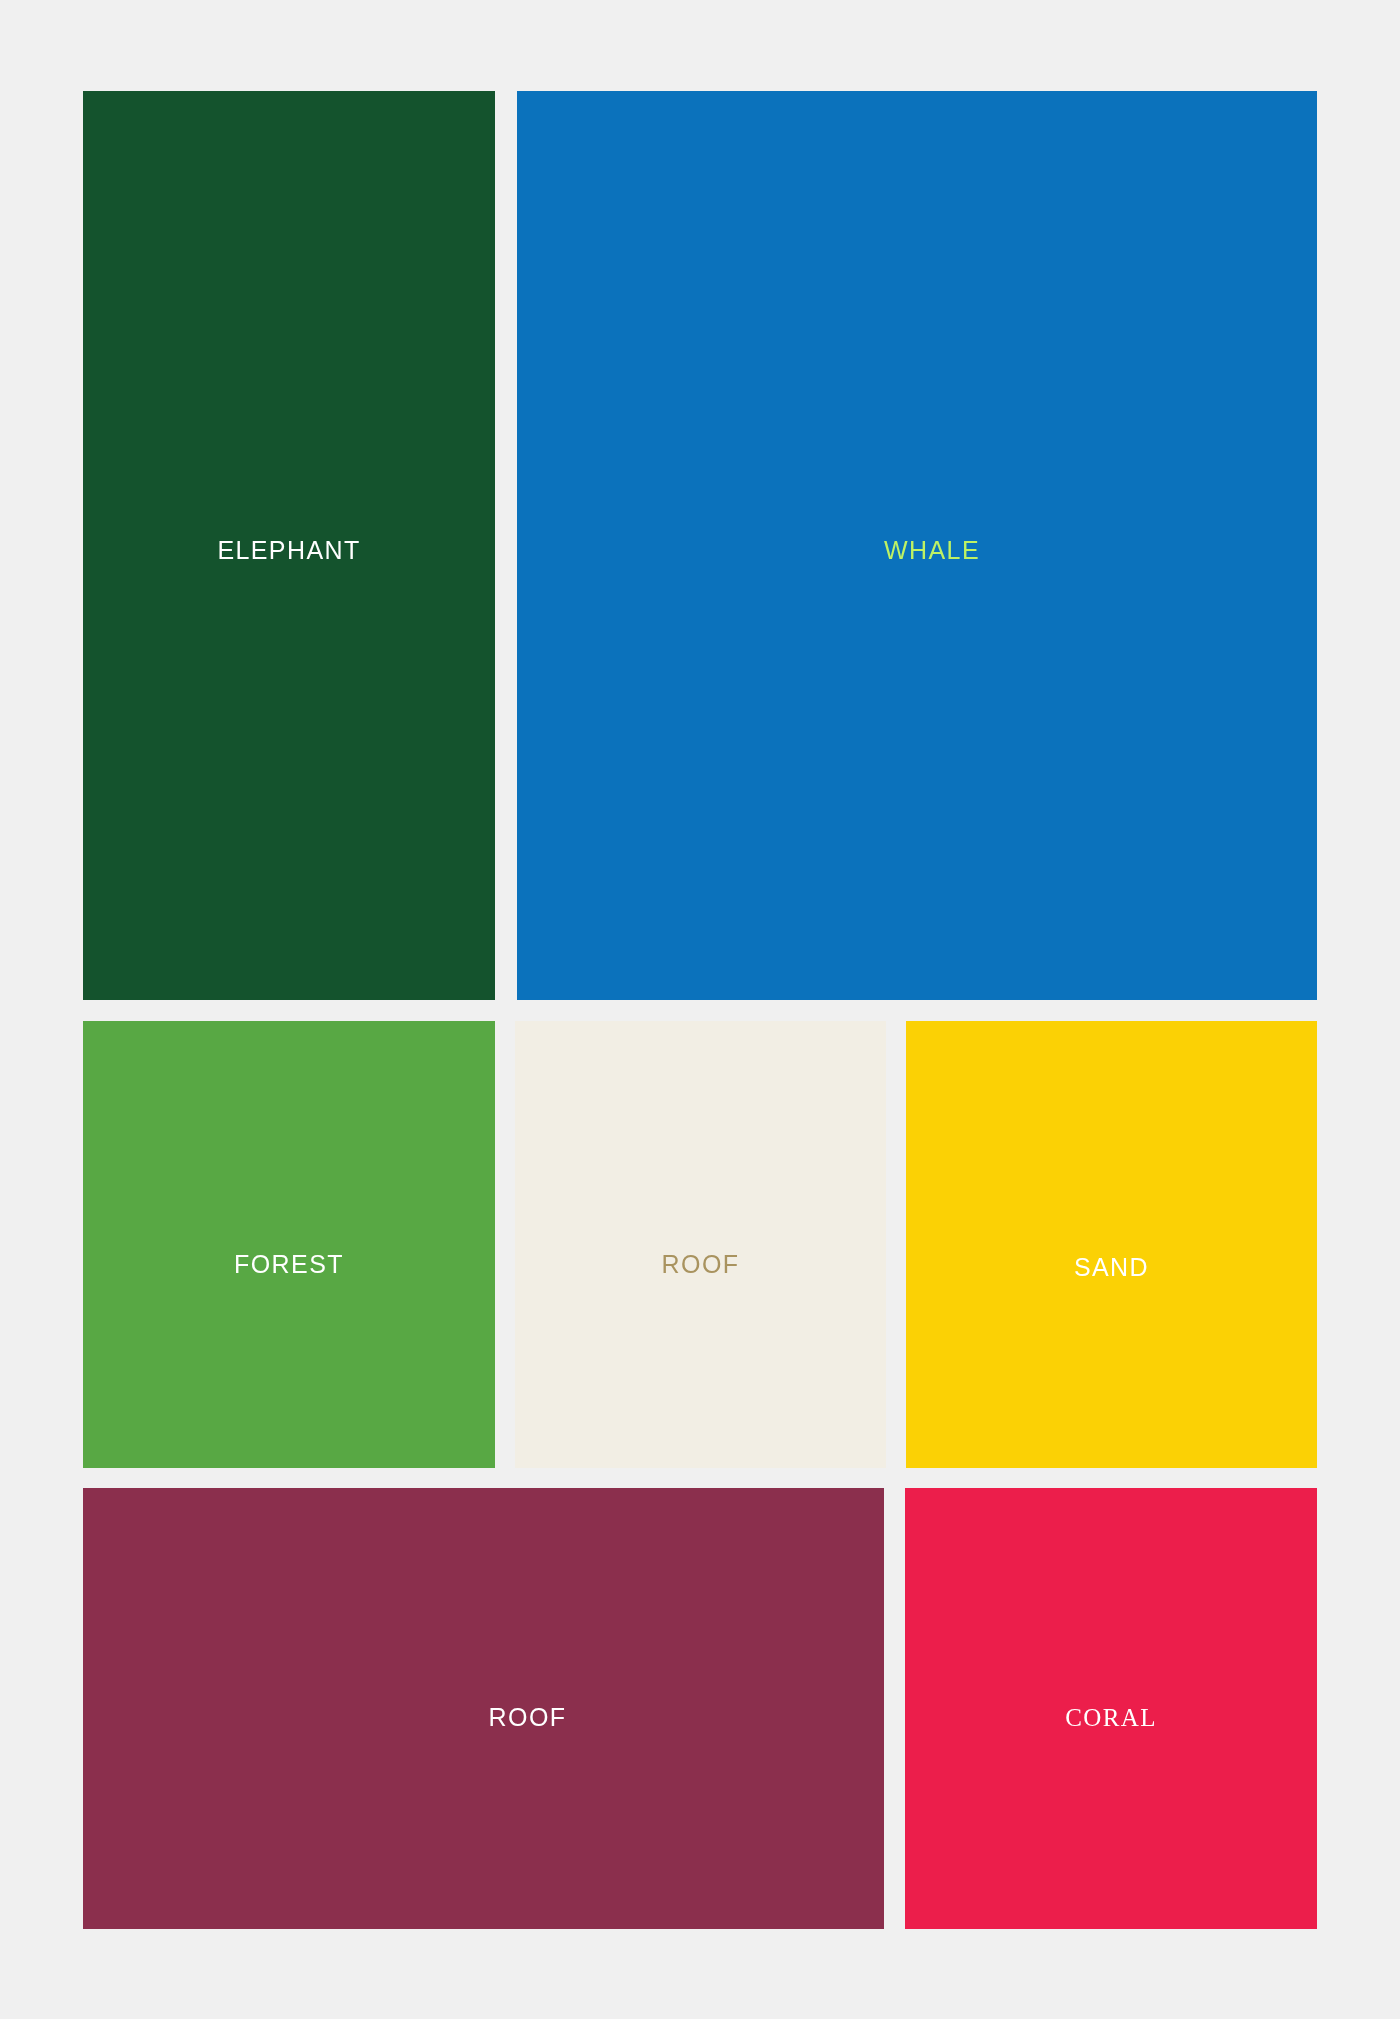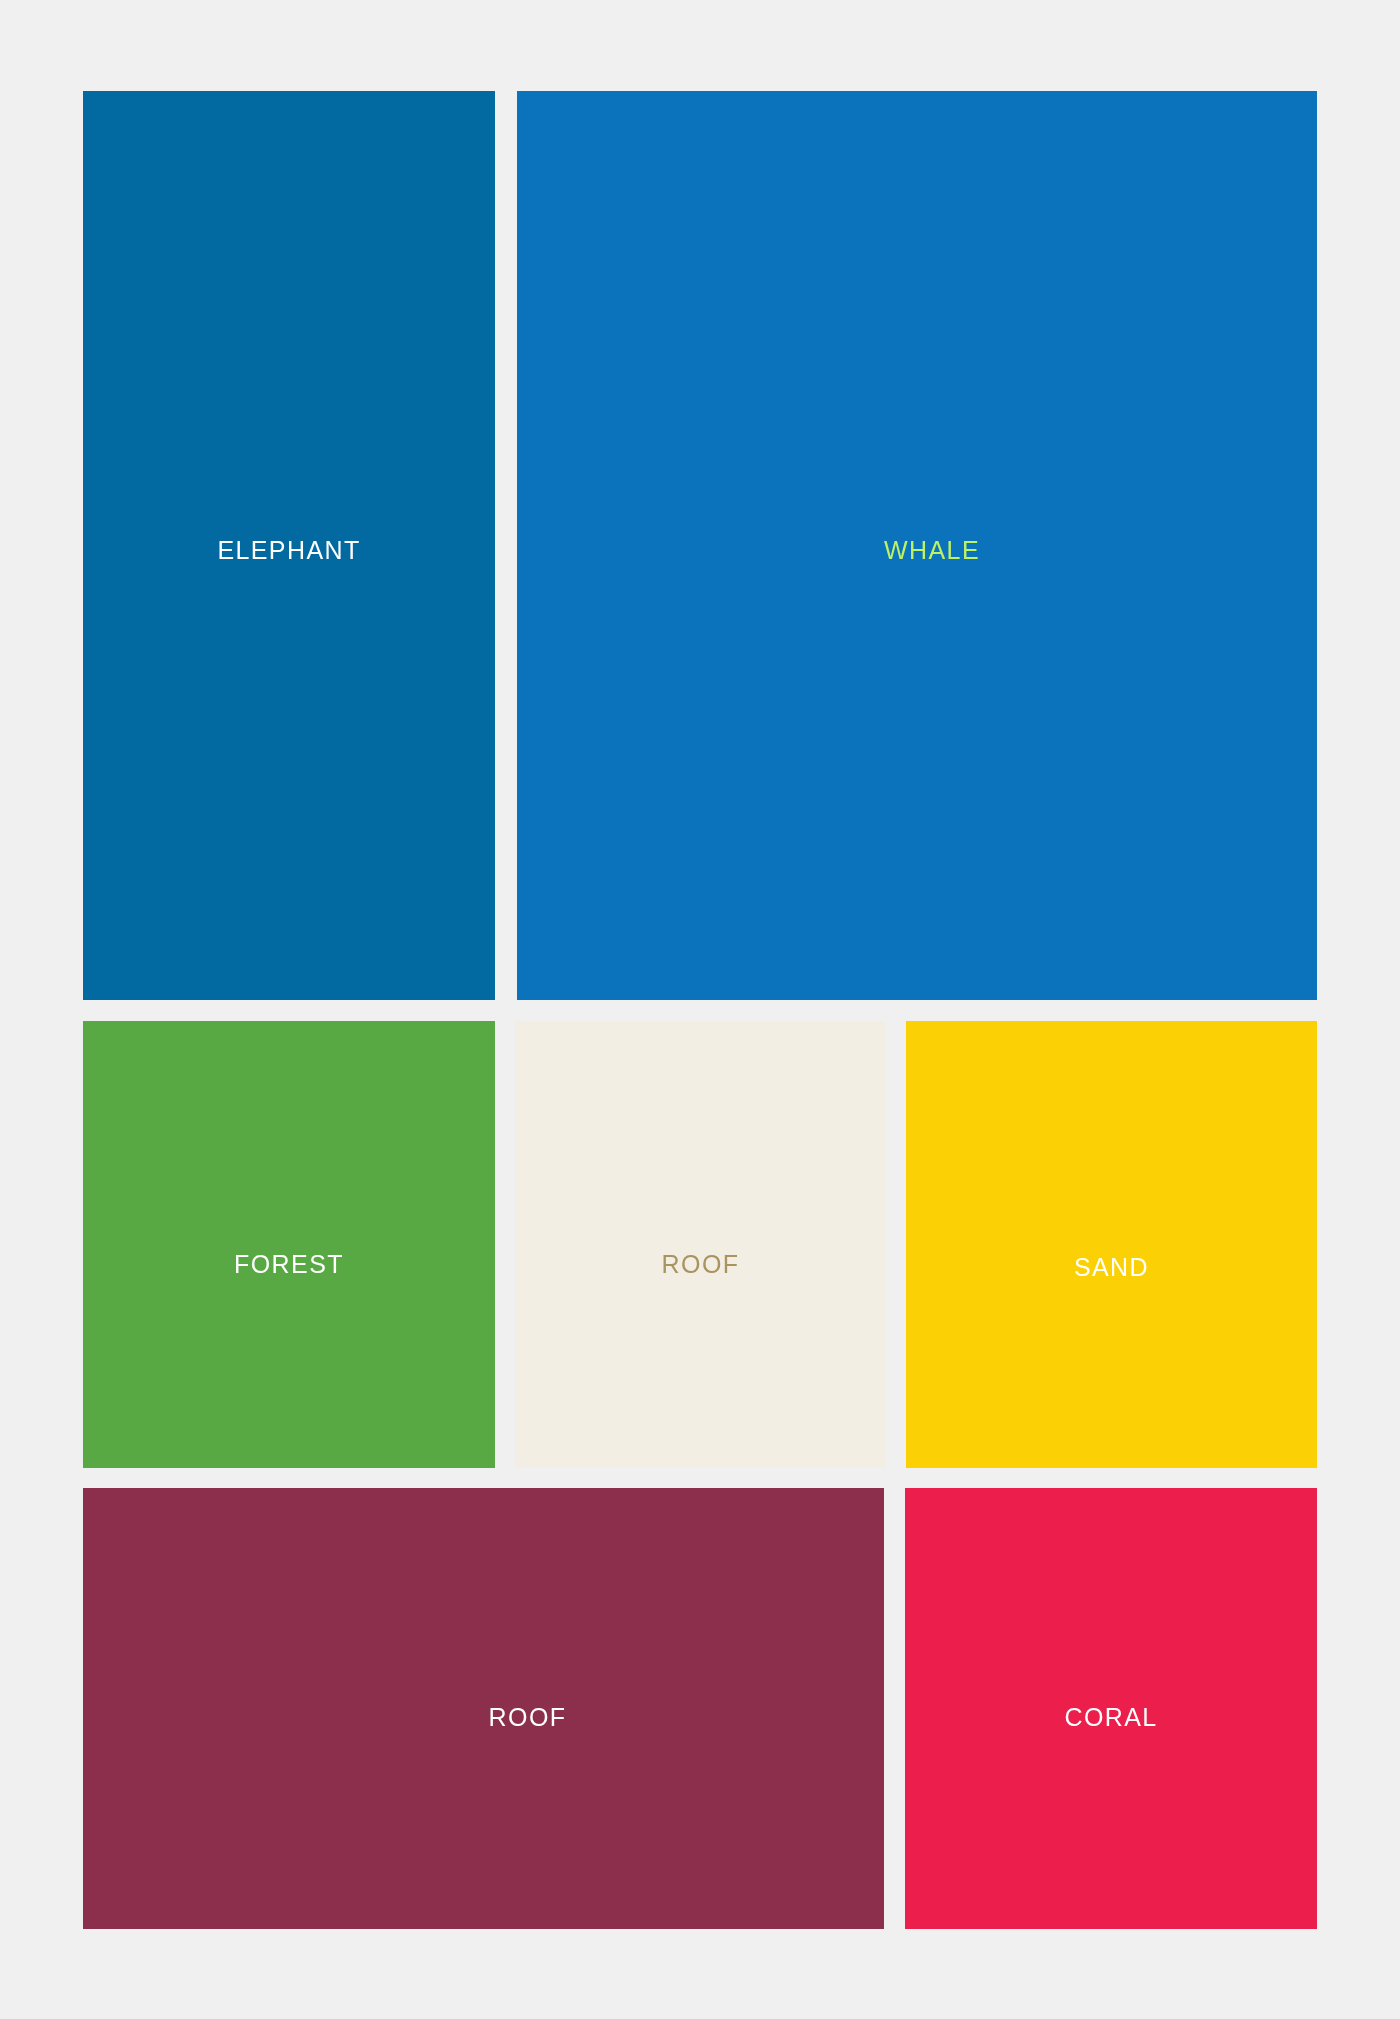--- a/index.html
+++ b/index.html
@@ -69,21 +69,21 @@
   #swatch-coral { width: 412px; height: 100%; }
   #row-base .swatch-label { top: 49.3%; }
 </style>
 </head>
 <body style="background: rgb(240, 240, 240);">
 
 <div id="palette-canvas">
 
   <div class="palette-row" id="row-hero">
 
-    <div class="swatch" id="swatch-elephant" style="background-color: #0369a1;">
+    <div class="swatch" id="swatch-elephant" style="background-color: #14532d;">
       <div class="swatch-label" style="color: rgb(255, 255, 255);">ELEPHANT</div>
     </div>
 
     <div class="swatch" id="swatch-whale" style="background-color: rgb(11, 114, 188);">
       <div class="swatch-label" style="color: #bef264; margin-left: 15px;">WHALE</div>
     </div>
 
   </div>
 
   <div class="palette-row" id="row-mid">
@@ -102,18 +102,18 @@
 
   </div>
 
   <div class="palette-row" id="row-base">
 
     <div class="swatch" id="swatch-roof" style="background-color: rgb(139, 47, 77);">
       <div class="swatch-label" style="color: rgb(255, 255, 255); padding-left: 44px;">ROOF</div>
     </div>
 
     <div class="swatch" id="swatch-coral" style="background-color: rgb(236, 30, 75);">
-      <div class="swatch-label" style="color: rgb(255, 255, 255);">CORAL</div>
+      <div class="swatch-label" style="color: rgb(255, 255, 255); font-family: Liberation Serif, serif;">CORAL</div>
     </div>
 
   </div>
 
 </div>
 
 </body></html>

